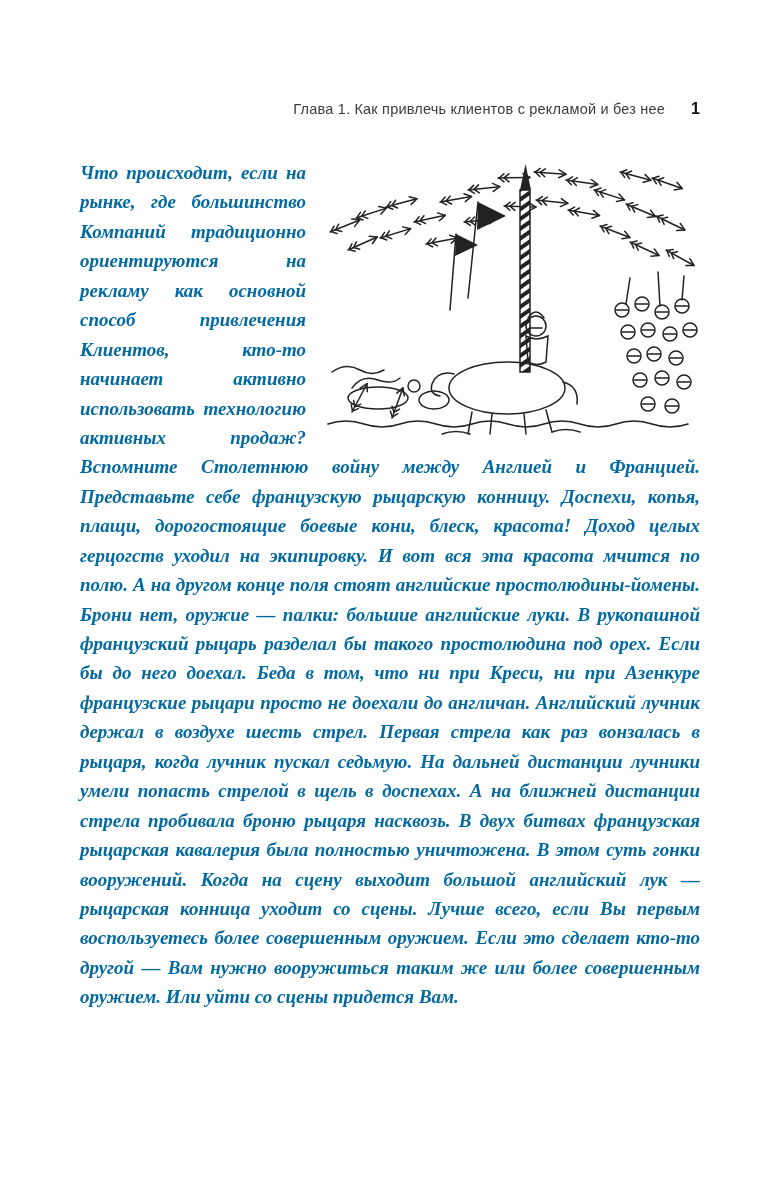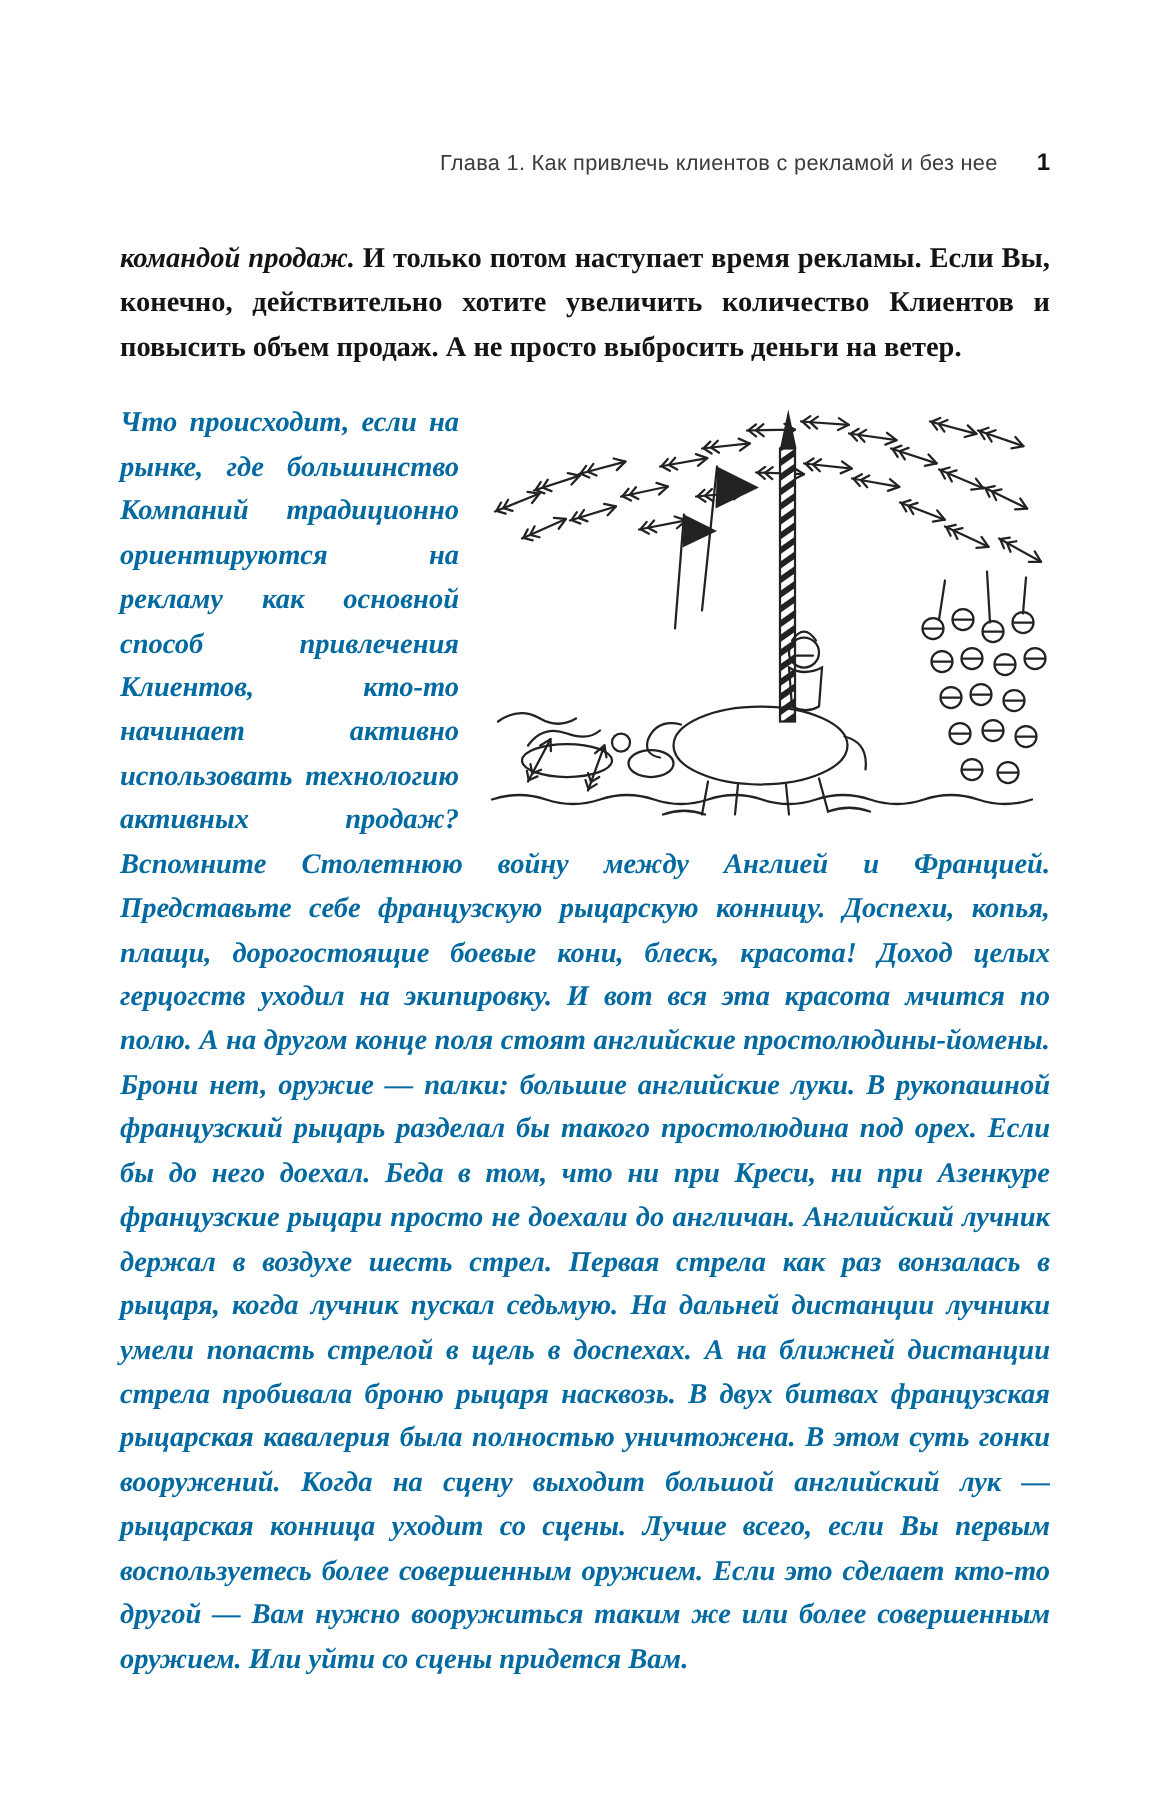--- a/index.html
+++ b/index.html
@@ -71,21 +71,20 @@
 
 <div class="page">
 
   <div class="page-header">
     <span class="chapter-title">Глава 1. Как привлечь клиентов с рекламой и без нее</span>
     <span class="page-number">1</span>
   </div>
 
   <div class="body-text">
 
-    <p class="para-1"><span class="lead-italic">командой продаж.</span><span> И только потом наступает время рекламы. Если Вы, конечно, действительно хотите увеличить количество Клиентов и повысить объем продаж. А не просто выбросить деньги на ветер.</span></p>
 
     <p class="para-2">
       <span class="illustration">
 
         <svg viewBox="0 0 378 276" xmlns="http://www.w3.org/2000/svg">
           <defs>
             <g id="arr" stroke="#222" stroke-width="1.5" fill="none">
               <line x1="0" y1="0" x2="32" y2="0"></line>
               <path d="M32 0 l-7 -4 M32 0 l-7 4"></path>
               <path d="M1 0 l5 -4 M6 0 l5 -4 M1 0 l5 4 M6 0 l5 4"></path>

